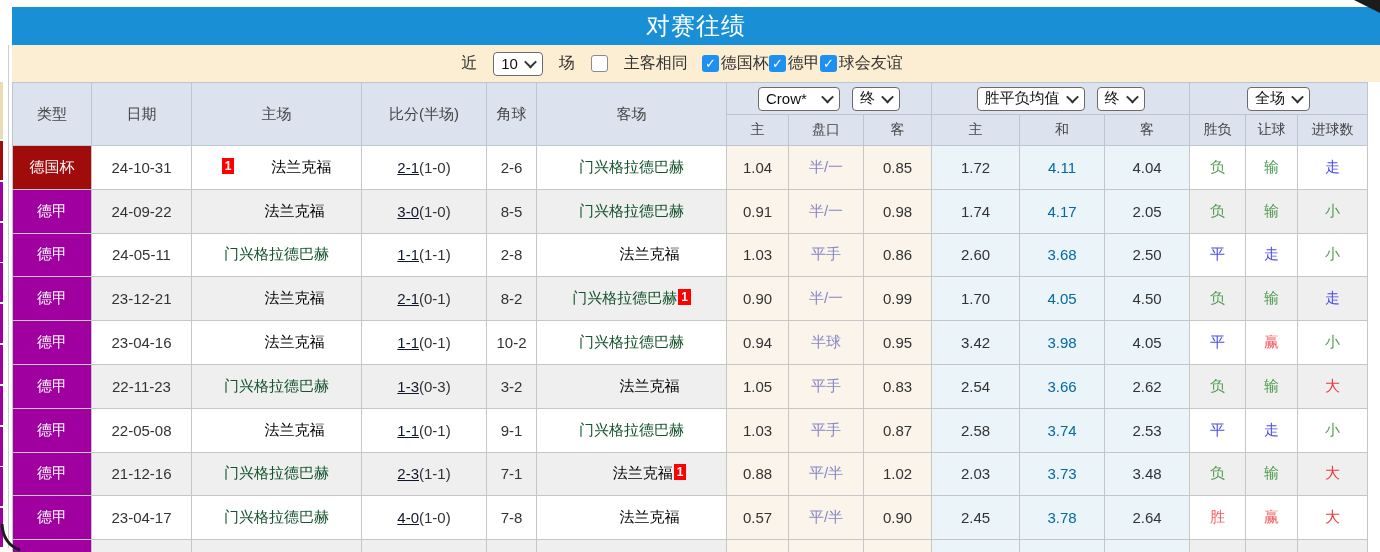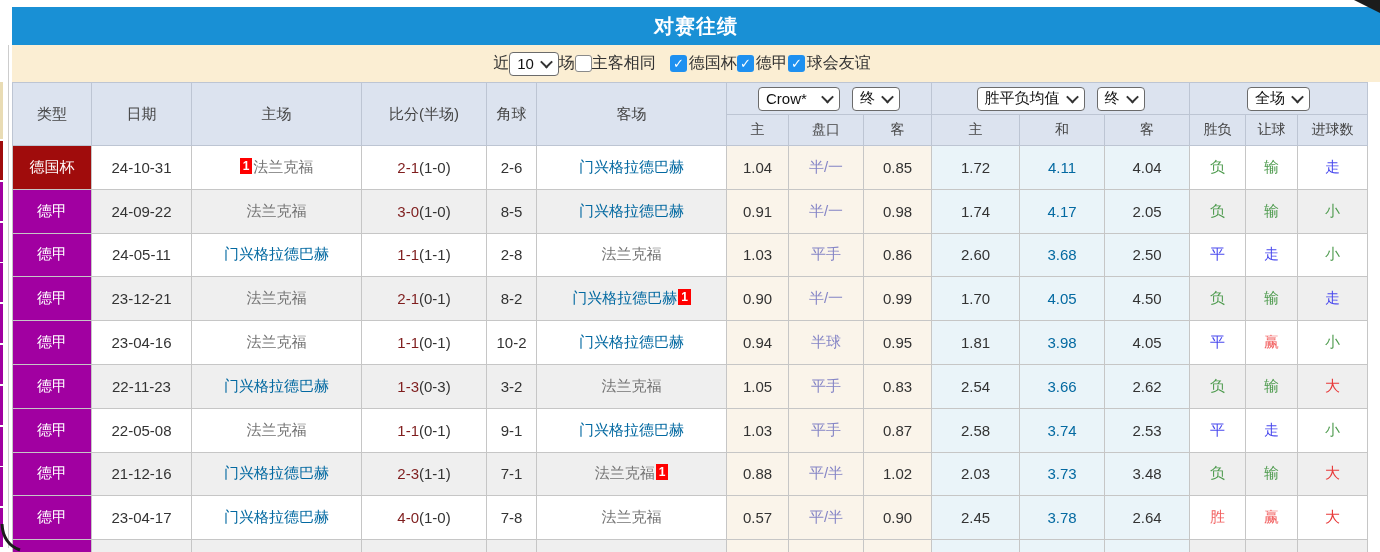--- a/index.html
+++ b/index.html
@@ -6,29 +6,29 @@
   body{
     width:1380px;height:552px;position:relative;background:#ffffff;
     font-family:"Liberation Sans","DejaVu Sans",sans-serif;
     overflow:hidden;
   }
   
   .topbar{
     position:absolute;left:12px;right:0;top:7px;height:38px;
     background:#1990d5;display:flex;align-items:center;justify-content:center;
   }
-  .topbar .title{color:#ffffff;font-size:20px;font-weight:bold;letter-spacing:1px;}
+  .topbar .title{color:#ffffff;font-size:24px;font-weight:normal;letter-spacing:1px;}
   
   .filterbar{
     position:absolute;left:12px;right:0;top:45px;height:37px;
     background:#fbeed3;display:flex;align-items:center;justify-content:center;
     font-size:16px;color:#333;
   }
   .filterbar .inner{display:flex;align-items:center;margin-right:28px;}
-  .gap-s{margin:0 0;}
+  .gap-s{margin:0 16px;}
   .select{
     display:inline-flex;align-items:center;justify-content:space-between;
     background:#fff;border:1px solid #6b6b6b;border-radius:4px;
     height:24px;padding:0 7px;font-size:15px;color:#111;cursor:default;
     box-sizing:border-box;
   }
   .select .chev{
     width:7px;height:7px;border-right:2px solid #333;border-bottom:2px solid #333;
     transform:rotate(45deg) translate(-1px,-1px);margin-left:8px;flex:0 0 auto;
   }
@@ -52,23 +52,23 @@
   tr.h2 td{height:28px;font-size:14px;}
   .hsel{display:flex;align-items:center;justify-content:center;gap:12px;}
   tbody.rows td{height:40.8px;}
   .c-type{color:#fff;font-size:15px;}
   .t-cup{background:#a00c0c;}
   .t-league{background:#a100a1;}
   tbody.rows tr:nth-child(even) .c-plain{background:#efefef;}
   tbody.rows tr:nth-child(odd)  .c-plain{background:#ffffff;}
   .bg-cream{background:#faf4ea;}
   .bg-blue{background:#eaf4f9;}
-  .g{color:#0369a1;}
-  .dk{color:#737373;}
-  .sc{color:#7f1d1d;}
+  .g{color:#14532d;}
+  .dk{color:#000000;padding-left:36px;}
+  .sc{color:#0f172a;text-decoration:underline;}
   .half{color:#333;margin-top:24px;}
   .slate{color:#8585c6;}
   .av-draw{color:#0369a1;}
   .num{color:#333;}
   .green{color:#4e9b4e;}
   .blue{color:#4a4aee;}
   .red{color:#e83a3a;}
   .pink{color:#f26060;}
   .badge{
     display:inline-block;background:#ff0000;color:#fff;font-weight:bold;
@@ -288,21 +288,21 @@
     <td class="c-plain">23-04-16</td>
     <td class="c-plain"><span class="dk">法兰克福</span></td>
     <td class="c-plain">
       <span class="sc">1-1</span><span class="half">(0-1)</span>
     </td>
     <td class="c-plain">10-2</td>
     <td class="c-plain"><span class="g">门兴格拉德巴赫</span></td>
     <td class="bg-cream num">0.94</td>
     <td class="bg-cream slate">半球</td>
     <td class="bg-cream num">0.95</td>
-    <td class="bg-blue num">1.81</td>
+    <td class="bg-blue num">3.42</td>
     <td class="bg-blue av-draw">3.98</td>
     <td class="bg-blue num">4.05</td>
     <td class="c-plain blue">平</td>
     <td class="c-plain pink">赢</td>
     <td class="c-plain green">小</td>
   </tr>
       <tr>
     <td class="c-type t-league">德甲</td>
     <td class="c-plain">22-11-23</td>
     <td class="c-plain"><span class="g">门兴格拉德巴赫</span></td>

